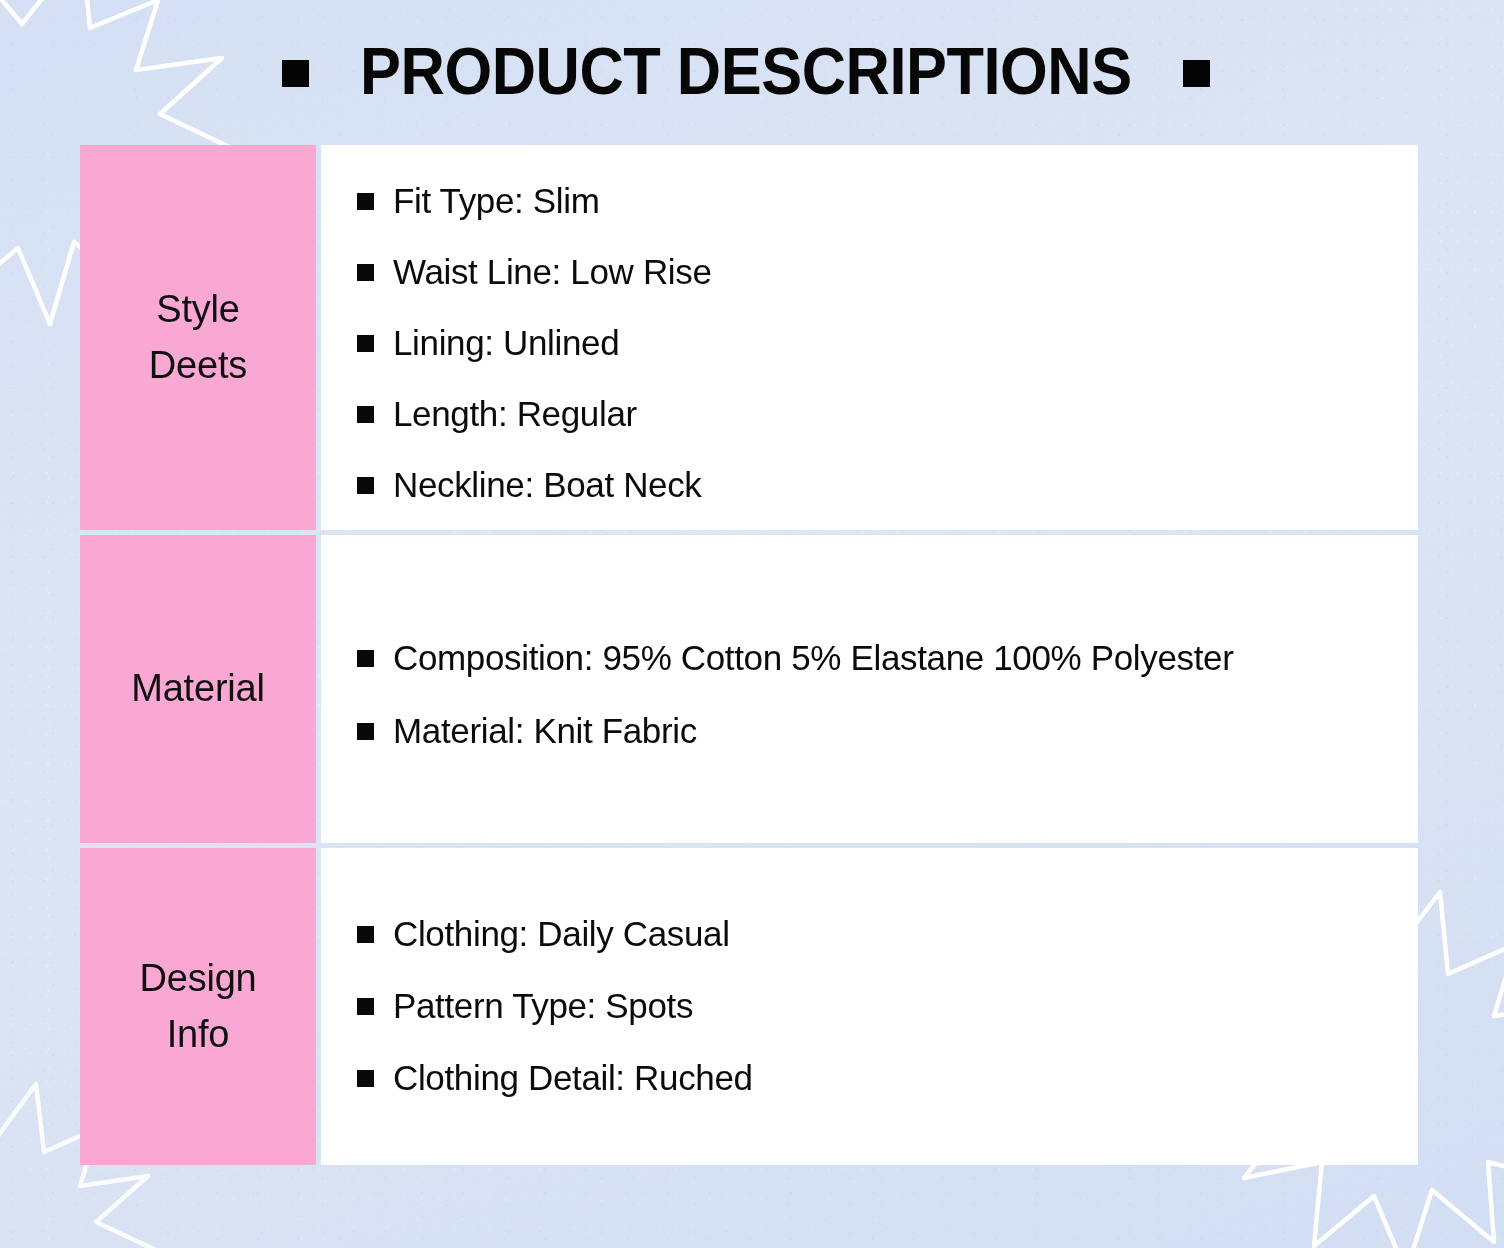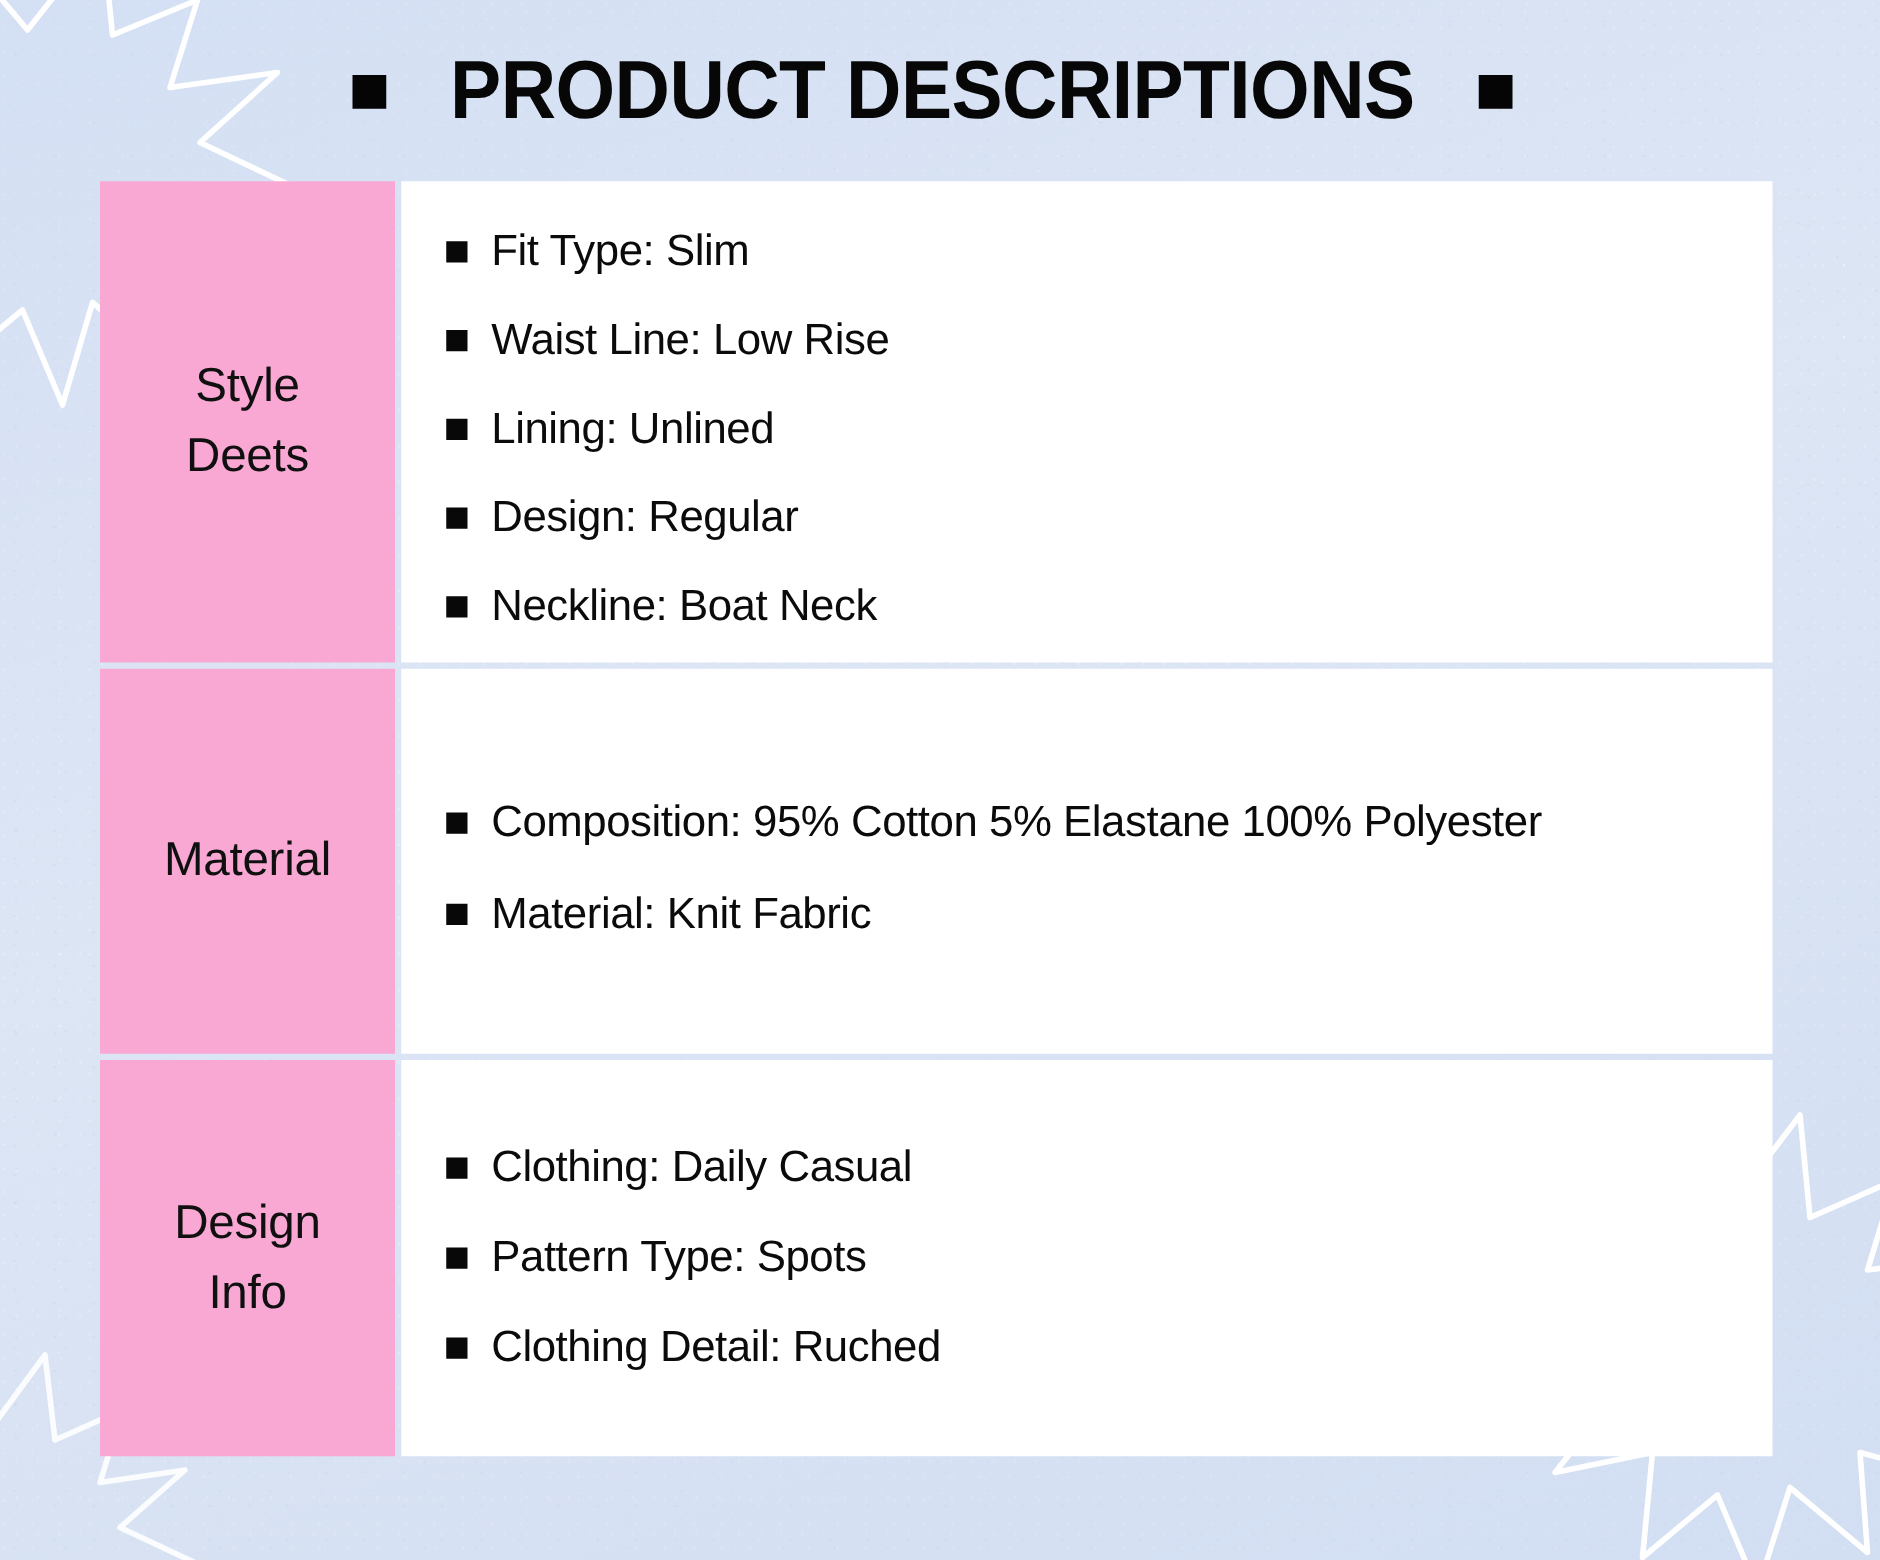--- a/index.html
+++ b/index.html
@@ -205,21 +205,21 @@
       <div class="bullet-item">
         <span class="bullet-sq"></span>
         <span class="bullet-text">Waist Line: Low Rise</span>
       </div>
       <div class="bullet-item">
         <span class="bullet-sq"></span>
         <span class="bullet-text">Lining: Unlined</span>
       </div>
       <div class="bullet-item">
         <span class="bullet-sq"></span>
-        <span class="bullet-text">Design: Regular</span>
+        <span class="bullet-text">Length: Regular</span>
       </div>
       <div class="bullet-item">
         <span class="bullet-sq"></span>
         <span class="bullet-text">Neckline: Boat Neck</span>
       </div>
     </div>
   </div>
 
   <div class="table-row" id="row-material">
     <div class="row-label">

